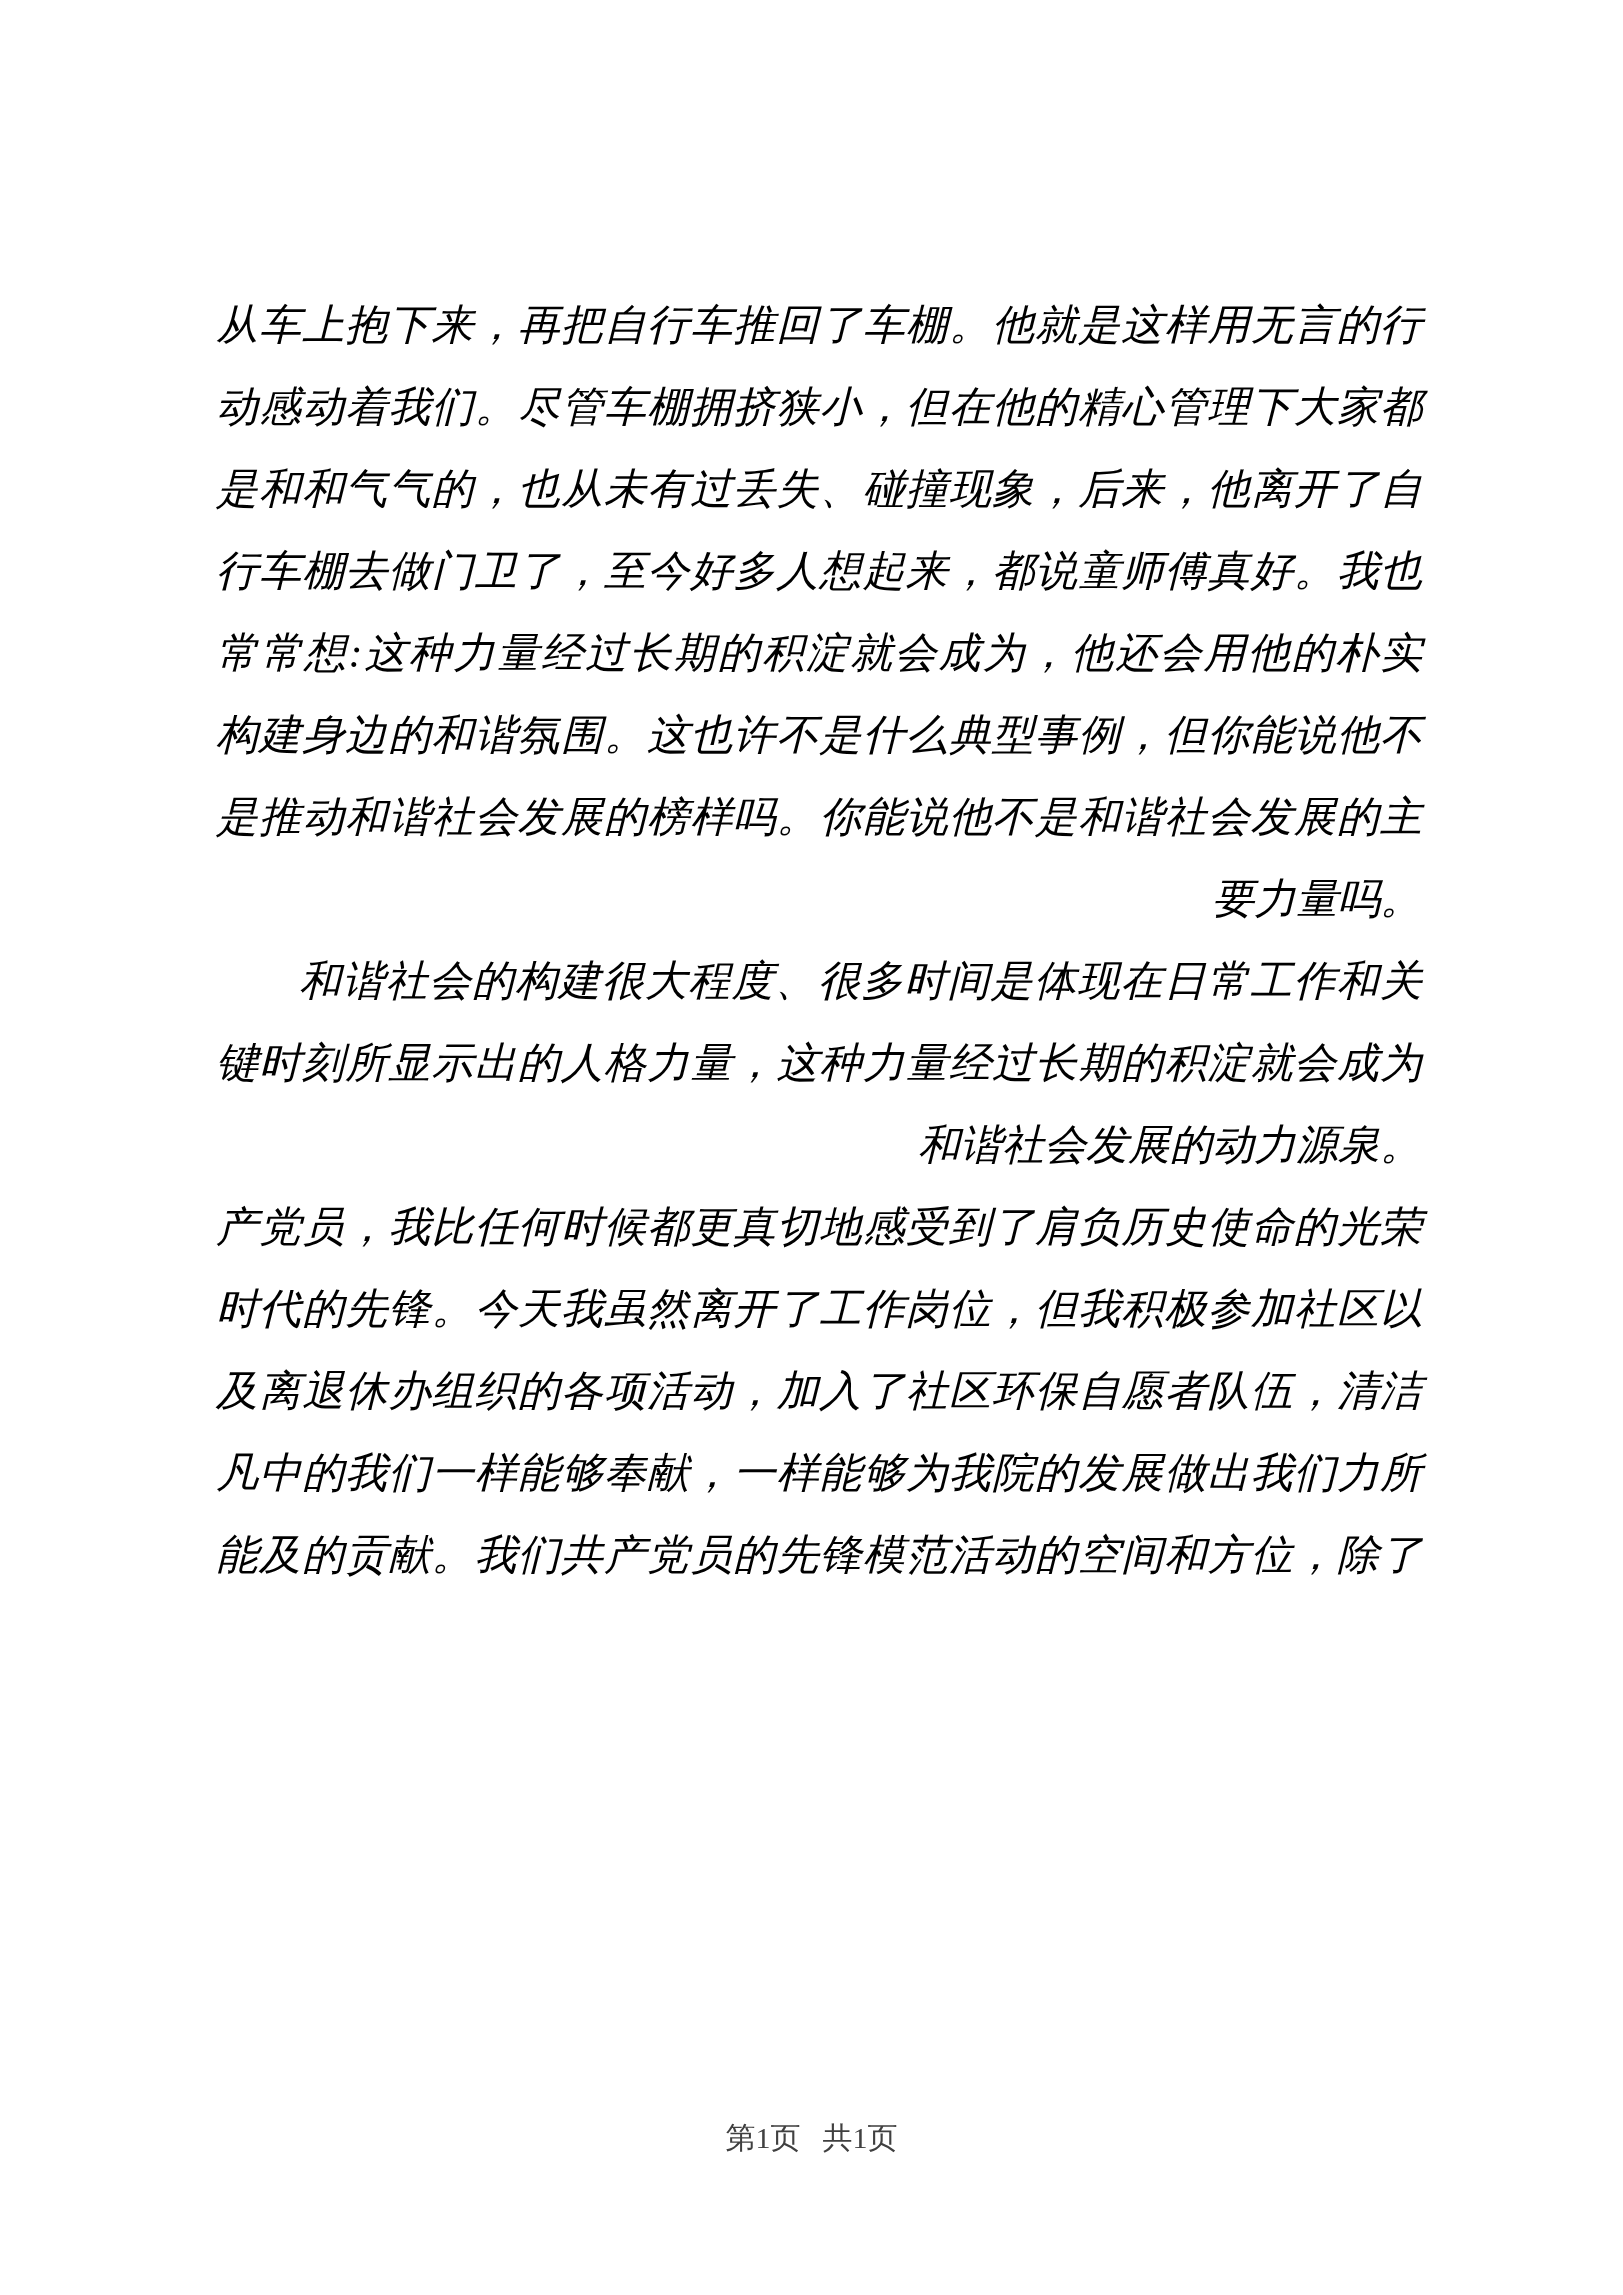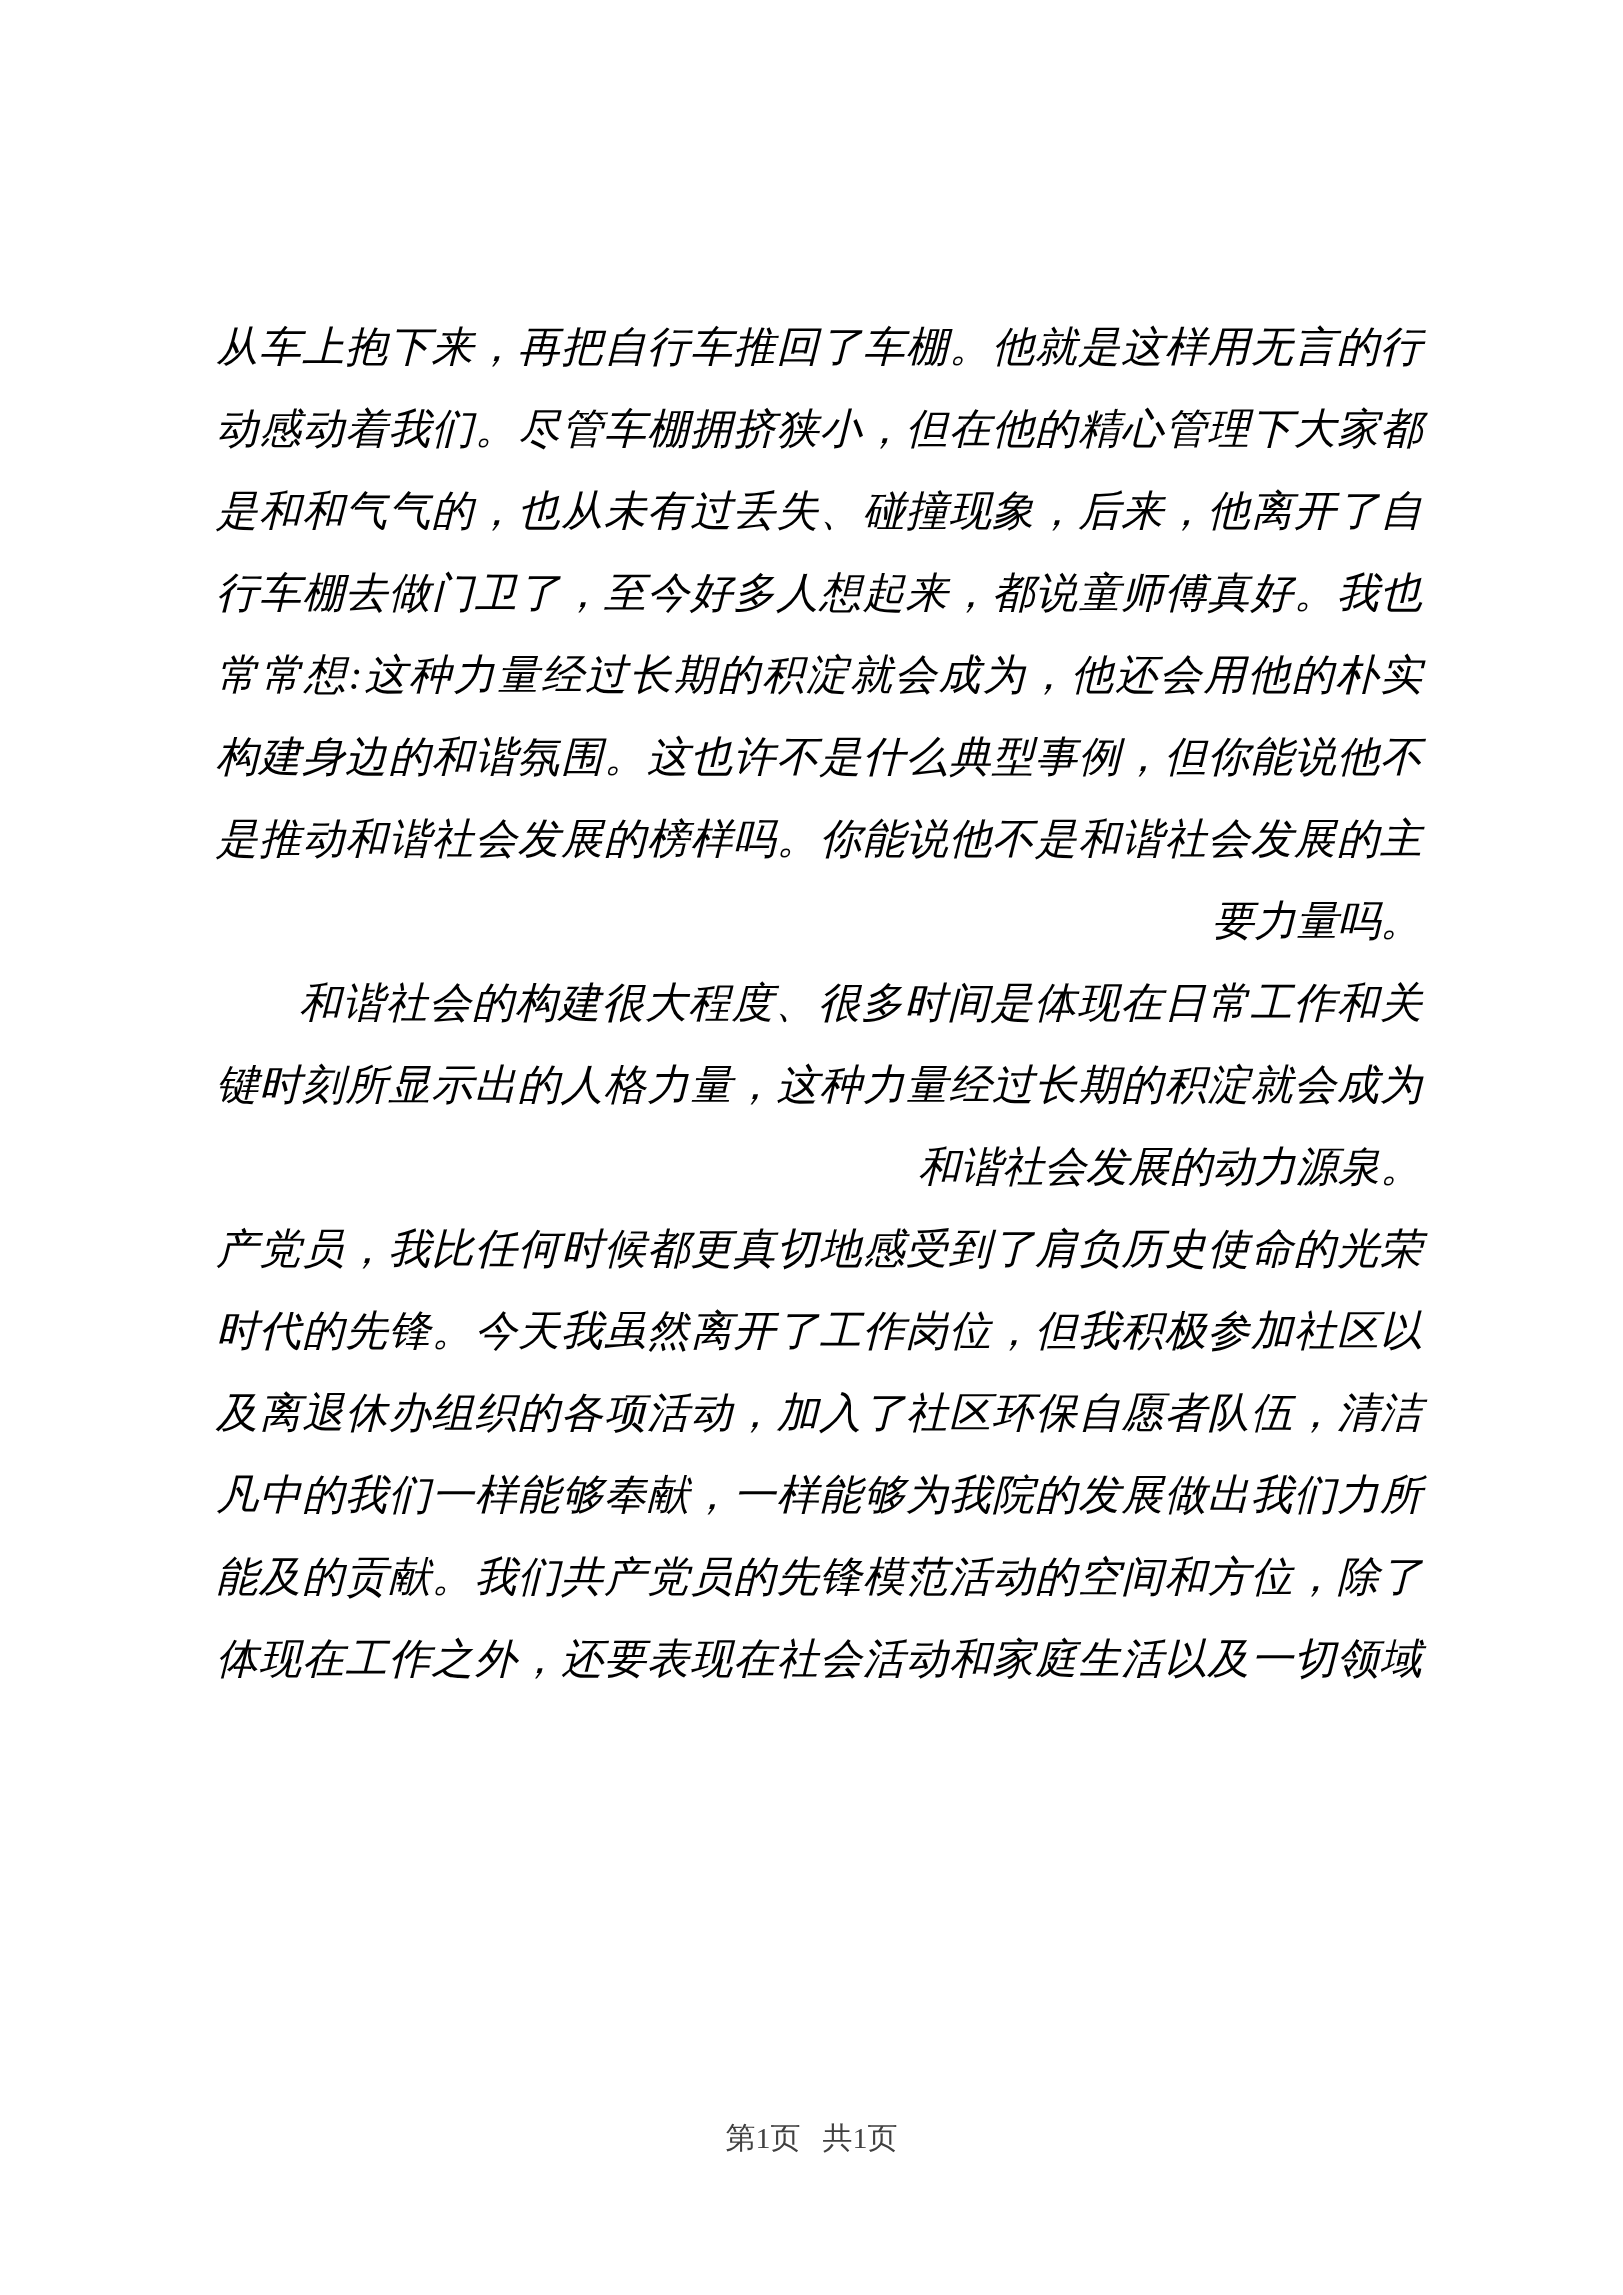--- a/index.html
+++ b/index.html
@@ -12,21 +12,21 @@
     width: 1623px;
     height: 2295px;
     background: #ffffff;
     overflow: hidden;
     font-family: "Liberation Serif", "DejaVu Serif", serif;
     color: #000000;
   }
   .text-block {
     position: absolute;
     left: 216px;
-    top: 306px;
+    top: 284px;
     width: 1206px;
   }
   .line {
     font-size: 42px;
     line-height: 82px;
     height: 82px;
     font-style: italic;
     text-align: right;
     color: #000000;
   }
@@ -64,17 +64,16 @@
       <div class="line fill">是推动和谐社会发展的榜样吗。你能说他不是和谐社会发展的主</div>
       <div class="line">要力量吗。</div>
       <div class="line indent fill">和谐社会的构建很大程度、很多时间是体现在日常工作和关</div>
       <div class="line fill">键时刻所显示出的人格力量，这种力量经过长期的积淀就会成为</div>
       <div class="line">和谐社会发展的动力源泉。</div>
       <div class="line fill">产党员，我比任何时候都更真切地感受到了肩负历史使命的光荣</div>
       <div class="line fill">时代的先锋。今天我虽然离开了工作岗位，但我积极参加社区以</div>
       <div class="line fill">及离退休办组织的各项活动，加入了社区环保自愿者队伍，清洁</div>
       <div class="line fill">凡中的我们一样能够奉献，一样能够为我院的发展做出我们力所</div>
       <div class="line fill">能及的贡献。我们共产党员的先锋模范活动的空间和方位，除了</div>
-      <div class="line fill">体现在工作之外，还要表现在社会活动和家庭生活以及一切领域</div>
     </div>
   <div class="footer">第1页 共1页</div>
 </div>
 
 
 </body></html>

